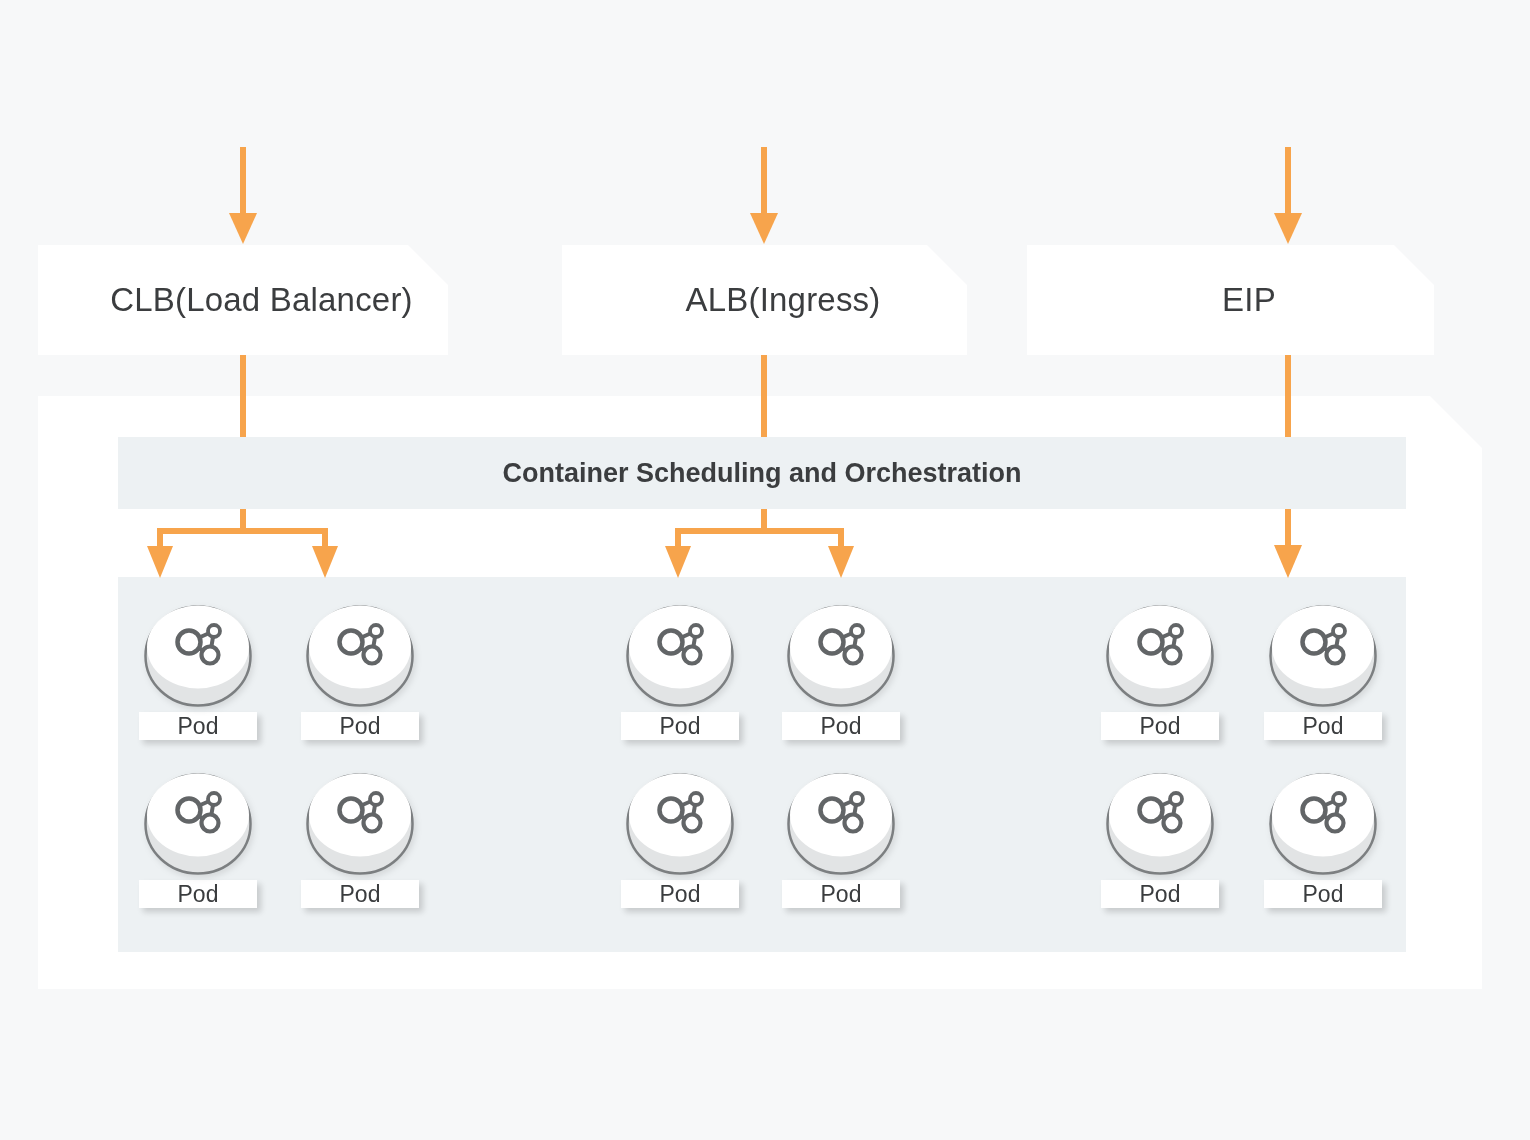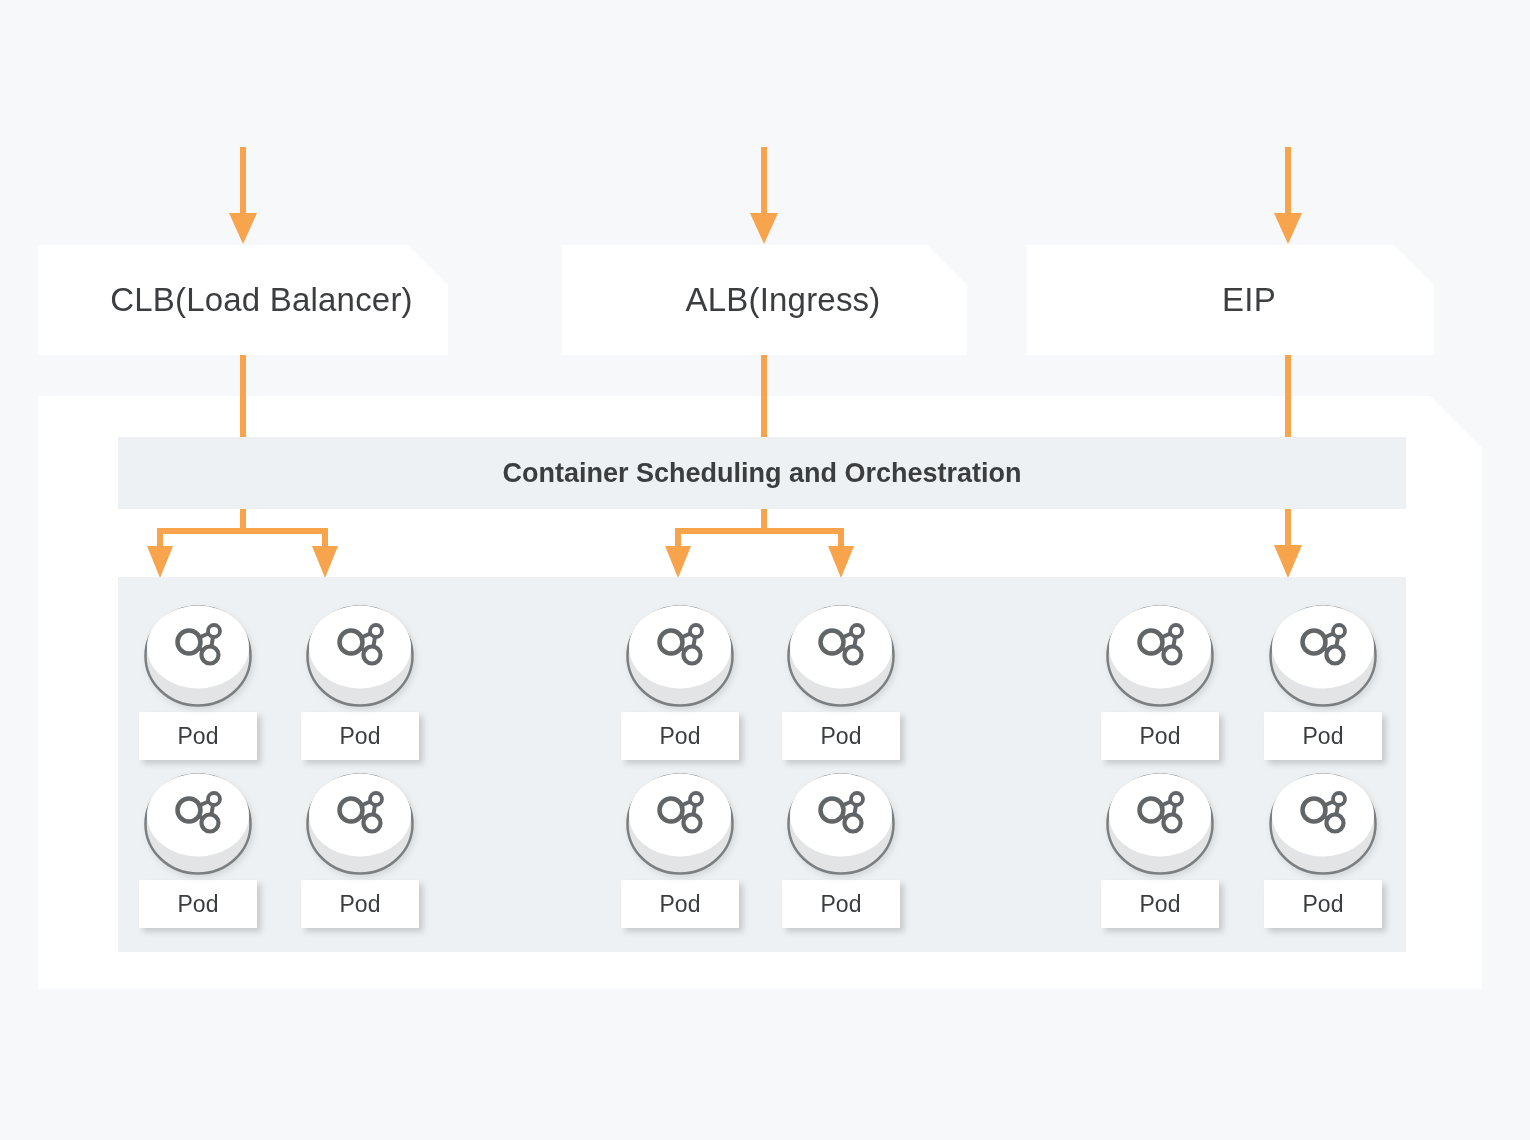--- a/index.html
+++ b/index.html
@@ -74,21 +74,21 @@
     z-index: 2;
   }
   .pod .cyl {
     display: block;
     width: 108px; height: 102px;
     margin: 0 auto;
     filter: drop-shadow(2px 3px 3px rgba(0,0,0,0.10));
   }
   .pod .pod-label {
     margin-top: 5px;
-    height: 48px;
+    height: 28px;
     background: #FFFFFF;
     box-shadow: 4px 4px 6px rgba(0,0,0,0.16);
     display: flex;
     align-items: center;
     justify-content: center;
     font-size: 23px;
     color: #3A3C3E;
   }
 
   

